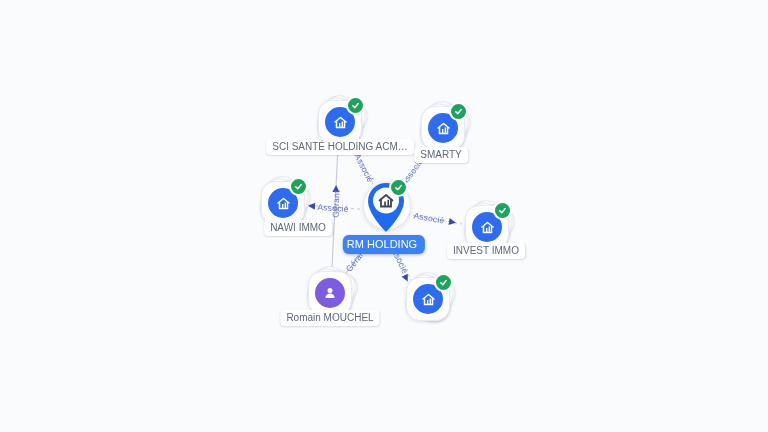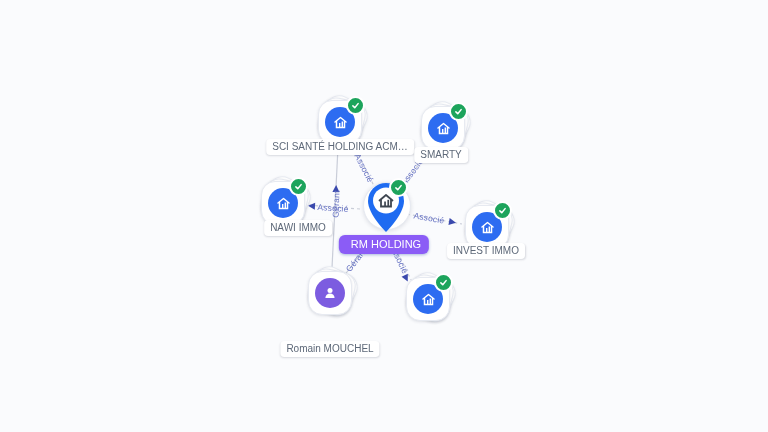--- a/index.html
+++ b/index.html
@@ -38,22 +38,22 @@
   .central svg.pin{position:absolute;left:2px;top:0;}
   .central .badge{right:2px;top:-2px;}
   
   .pill{
     position:absolute;transform:translateX(-50%);
     background:#fff;border-radius:4px;padding:2px 6px 3px 6px;
     font-size:10px;color:#5d6878;white-space:nowrap;
     box-shadow:0 1px 2px rgba(35,45,70,.16);
   }
   .pill.central-label{
-    background:#8b5cf6;color:#fff;font-size:11px;font-weight:500;
-    padding:3px 8px 4px 12px;border-radius:6px;
+    background:#3b82f6;color:#fff;font-size:11px;font-weight:500;
+    padding:3px 8px 4px 4px;border-radius:6px;
     box-shadow:0 1px 3px rgba(20,60,160,.35);
   }
 </style>
 </head>
 <body>
 
 <div class="canvas">
 
   <svg class="edges" width="768" height="432" viewBox="0 0 768 432">
 
@@ -173,21 +173,21 @@
     <div class="stack s1"></div>
     <div class="card">
       <div class="circle purple">
         <svg width="16" height="16" viewBox="0 0 16 16">
             <circle cx="8" cy="5.6" r="2.5" fill="#fff"></circle>
             <path d="M3.4 13 a4.6 4.6 0 0 1 9.2 0 Z" fill="#fff"></path>
           </svg>
       </div>
     </div>
   </div>
-  <div class="pill" style="left:330px;top:310px;margin-top:31px;">Romain MOUCHEL</div>
+  <div class="pill" style="left:330px;top:310px;">Romain MOUCHEL</div>
 
   <div class="node" style="left:406px;top:277px;">
     <div class="stack s2"></div>
     <div class="stack s1"></div>
     <div class="card">
       <div class="circle blue">
         <svg width="17" height="17" viewBox="0 0 17 17">
             <path d="M3 8 L8.5 3.5 L14 8" fill="none" stroke="#fff" stroke-width="1.5" stroke-linecap="round" stroke-linejoin="round"></path>
             <path d="M4.5 7.5 V13.5 H12.5 V7.5" fill="none" stroke="#fff" stroke-width="1.5" stroke-linecap="round"></path>
             <rect x="7" y="9" width="1.4" height="4" fill="#fff"></rect>

